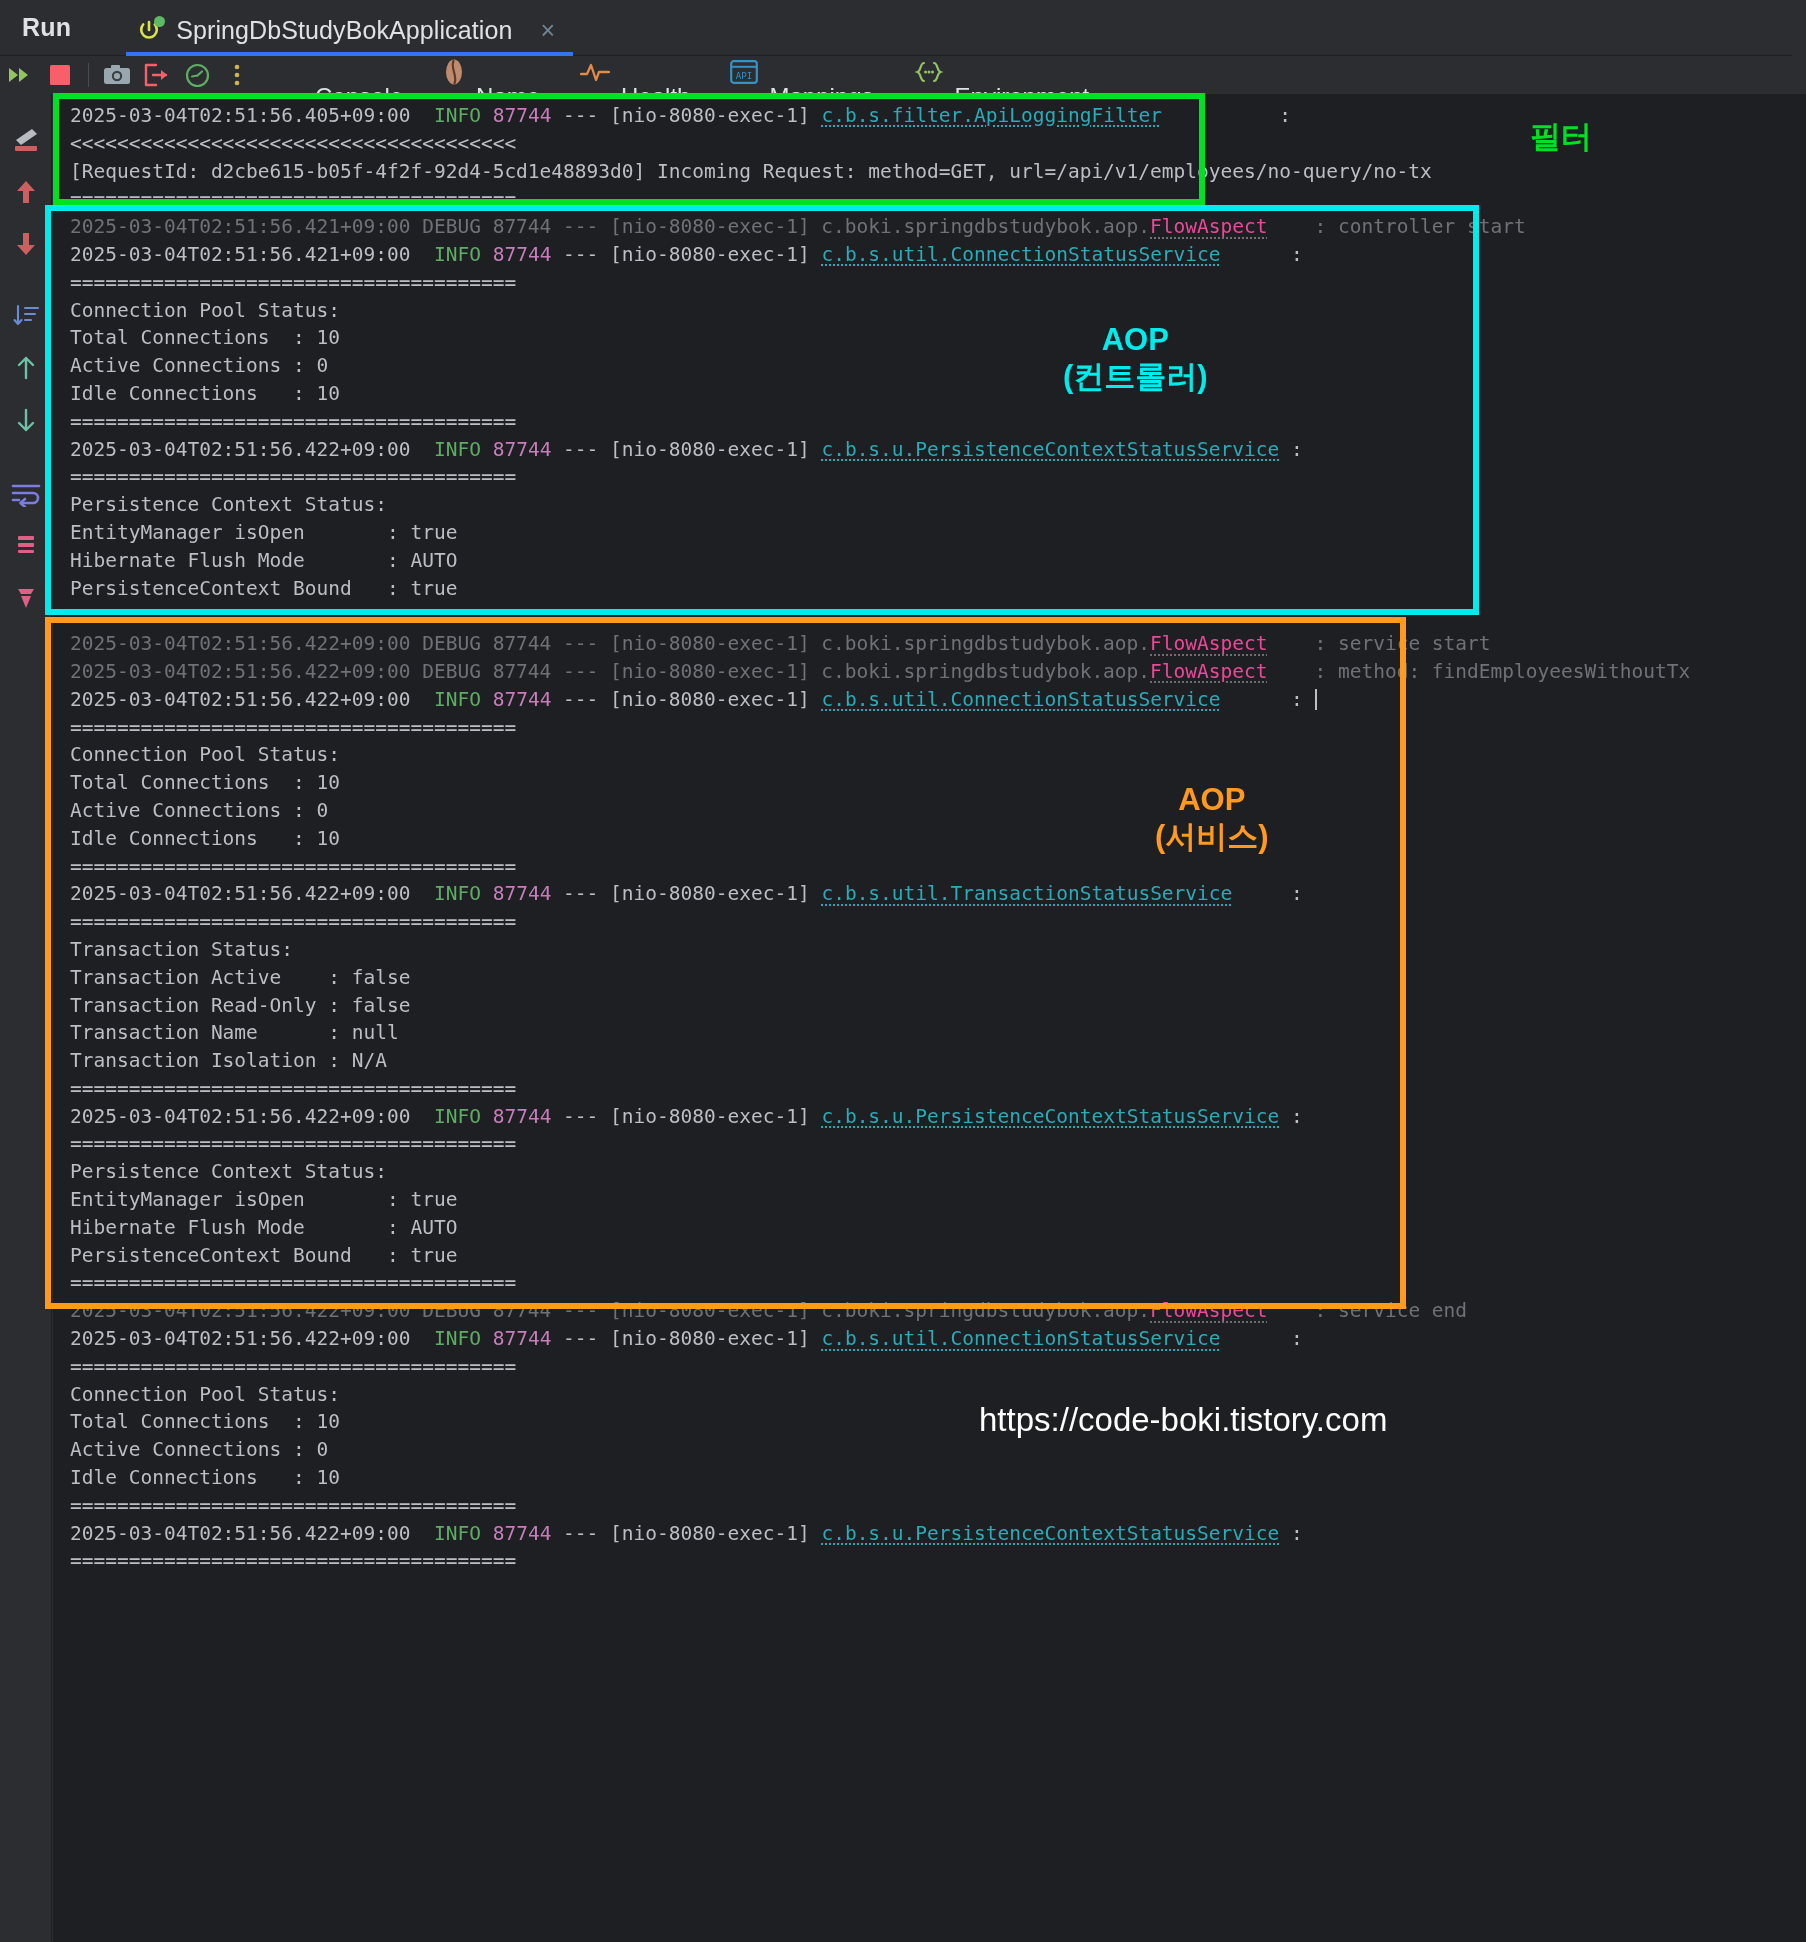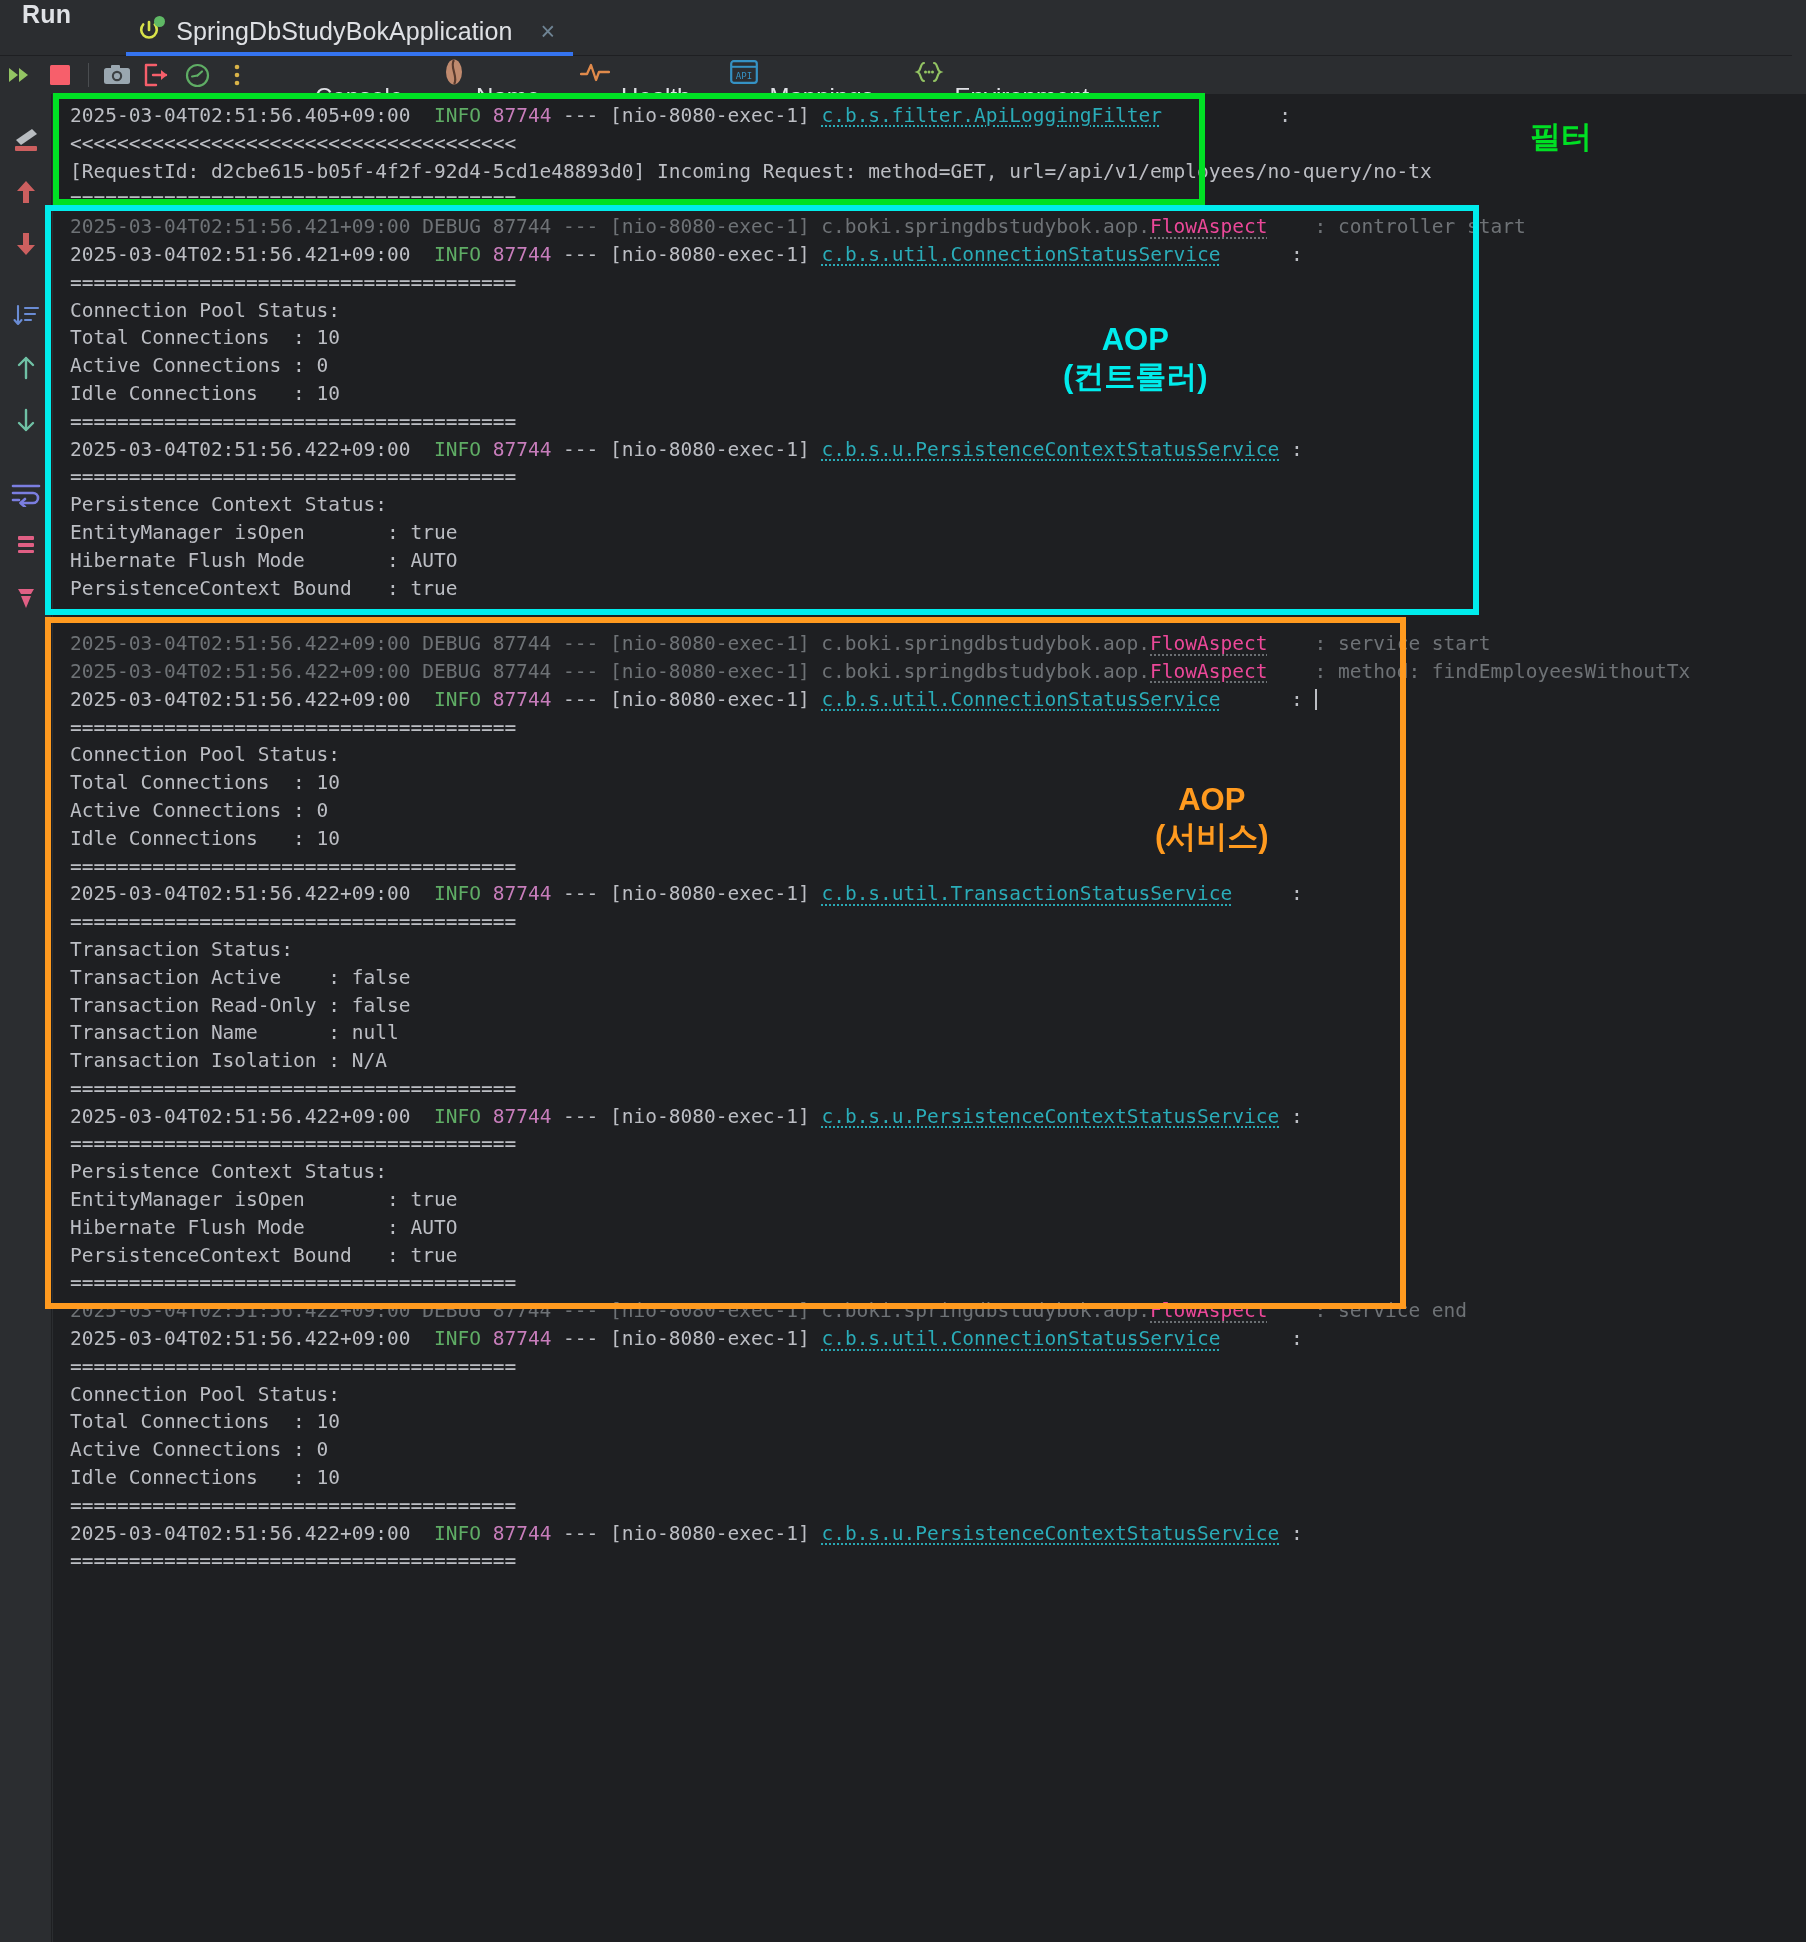--- a/index.html
+++ b/index.html
@@ -14,21 +14,21 @@
     position: relative;
     width: 1806px; height: 1942px;
     background: #2b2d30;
   }
 
   
   .titlebar {
     position: absolute; top: 0; left: 0; width: 1792px; height: 56px;
     background: #2b2d30;
     border-bottom: 1px solid #1e1f22;
-    display: flex; 
+    display: flex; align-items: center;
   }
   .run-label {
     color: #dfe1e5; font-size: 25px; font-weight: bold;
     margin-left: 22px; letter-spacing: .2px;
   }
   .runtab {
     position: relative;
     display: flex; align-items: center; gap: 14px;
     margin-left: 55px; height: 56px; padding: 6px 18px 0 10px;
   }
@@ -315,14 +315,15 @@
       <div class="anno anno-cyan" style="top: 322px; left: 1063px; color: rgb(0, 236, 236);">
         <div>AOP</div>
         <div>(컨트롤러)</div>
       </div>
       <div class="anno anno-orange" style="top: 782px; left: 1155px; color: rgb(255, 154, 31);">
         <div>AOP</div>
         <div>(서비스)</div>
       </div>
     </div>
 
+  <div class="watermark" id="watermark" style="top: 1391px; left: 959px;">https://code-boki.tistory.com</div>
 
 </div>
 
 </body></html>

